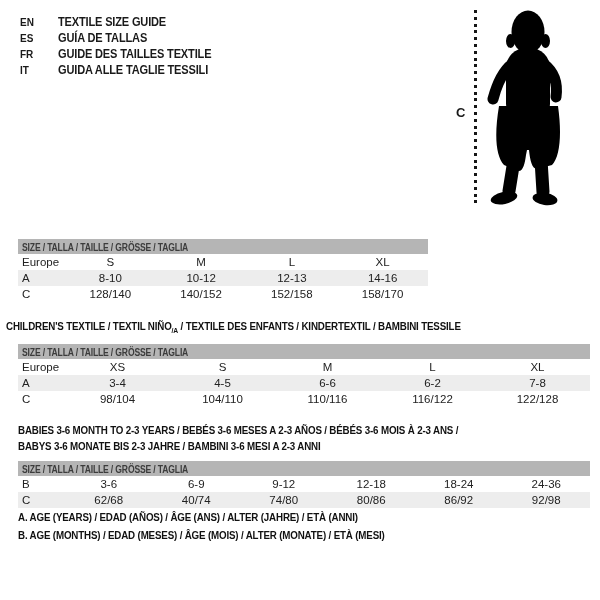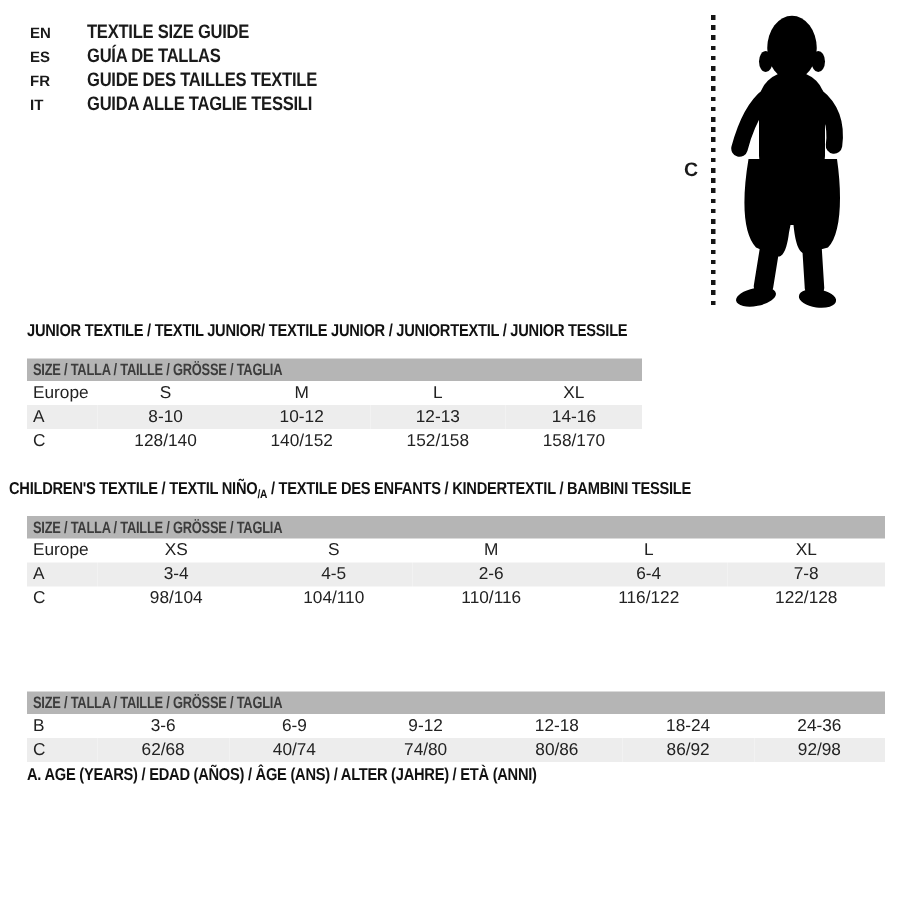--- a/index.html
+++ b/index.html
@@ -95,23 +95,20 @@
       <path d="M18,98 C13,128 15,148 23,157 L37,163 C42,164 44,155 45,147 L46,142 L48,142 C49,152 51,161 56,161 L71,157 C79,149 81,126 77,98 Z"></path>
 
       <path d="M33,152 L28,183" stroke="#000" stroke-width="13" stroke-linecap="round" fill="none"></path>
       <path d="M60,152 L62,184" stroke="#000" stroke-width="13" stroke-linecap="round" fill="none"></path>
 
       <ellipse cx="23" cy="190" rx="13.5" ry="6" transform="rotate(-11 23 190)"></ellipse>
       <ellipse cx="64" cy="191" rx="12.5" ry="6" transform="rotate(8 64 191)"></ellipse>
     </svg>
   </div>
 
-  <div class="sec-title" id="junior-title">
-    <span class="cond">JUNIOR TEXTILE / TEXTIL JUNIOR/ TEXTILE JUNIOR / JUNIORTEXTIL / JUNIOR TESSILE</span>
-  </div>
   <table class="size-table" id="table-junior">
     <colgroup>
         <col style="width:47px">
         <col>
         <col>
         <col>
         <col>
       </colgroup>
     <tbody>
         <tr class="bar-row">
@@ -162,35 +159,39 @@
       <td>XS</td>
       <td>S</td>
       <td>M</td>
       <td>L</td>
       <td>XL</td>
     </tr>
     <tr class="alt">
       <td class="lbl">A</td>
       <td>3-4</td>
       <td>4-5</td>
-      <td>2-6</td>
-      <td>6-4</td>
+      <td>6-6</td>
+      <td>6-2</td>
       <td>7-8</td>
     </tr>
     <tr>
       <td class="lbl">C</td>
       <td>98/104</td>
       <td>104/110</td>
       <td>110/116</td>
       <td>116/122</td>
       <td>122/128</td>
     </tr>
   </tbody>
     </table>
 
+  <div class="sec-title" id="babies-title">
+    <div><span class="cond">BABIES 3-6 MONTH TO 2-3 YEARS / BEBÉS 3-6 MESES A 2-3 AÑOS / BÉBÉS 3-6 MOIS À 2-3 ANS /</span></div>
+    <div><span class="cond">BABYS 3-6 MONATE BIS 2-3 JAHRE / BAMBINI 3-6 MESI A 2-3 ANNI</span></div>
+  </div>
   <table class="size-table" id="table-babies">
     <colgroup>
         <col style="width:47px">
         <col>
         <col>
         <col>
         <col>
         <col>
         <col>
       </colgroup>
@@ -214,15 +215,16 @@
       <td>74/80</td>
       <td>80/86</td>
       <td>86/92</td>
       <td>92/98</td>
     </tr>
   </tbody>
     </table>
 
   <div class="footnotes">
     <div class="footnote"><span class="cond">A. AGE (YEARS) / EDAD (AÑOS) / ÂGE (ANS) / ALTER (JAHRE) / ETÀ (ANNI)</span></div>
+    <div class="footnote"><span class="cond">B. AGE (MONTHS) / EDAD (MESES) / ÂGE (MOIS) / ALTER (MONATE) / ETÀ (MESI)</span></div>
   </div>
 
 </div>
 
 </body></html>

